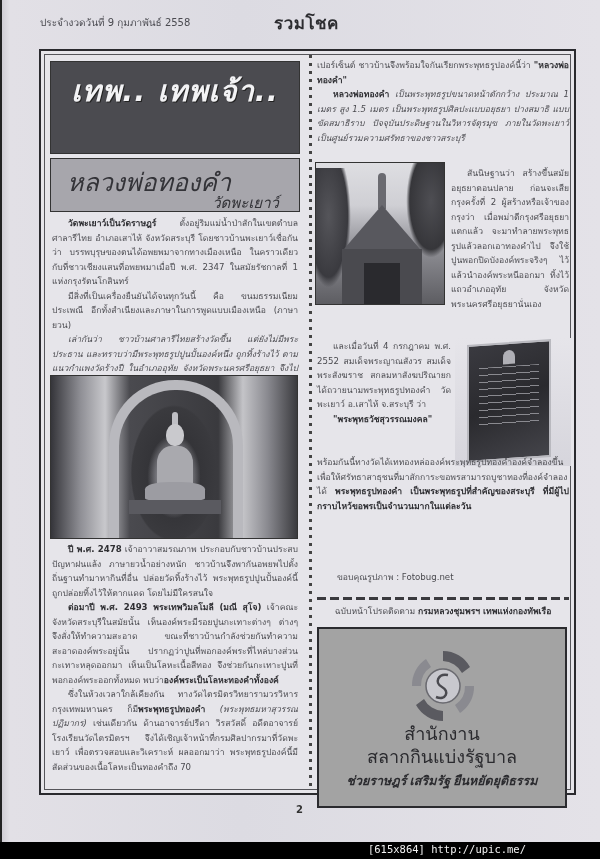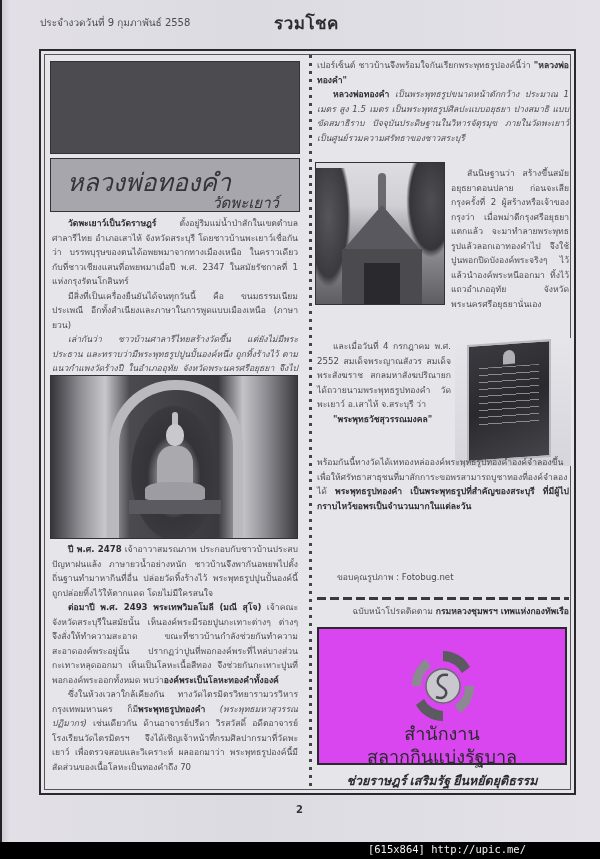--- a/index.html
+++ b/index.html
@@ -124,22 +124,22 @@
     opacity: 0.8;
   }
   .plaque-emblem { position: absolute; left: 34px; top: 6px; width: 12px; height: 14px; background: #b0b0b6; border-radius: 50% 50% 0 0; }
 
   .dash-sep {
     position: absolute; left: 2px; top: 541px; width: 252px; height: 3px;
     background: repeating-linear-gradient(90deg, #3a3a3e 0 9px, transparent 9px 13px);
   }
 
   .ad-box {
-    position: absolute; left: 2px; top: 571px; width: 250px; height: 138px;
-    border: 2px solid #2a2a2e; background: #d946ef;
+    position: absolute; left: 2px; top: 571px; width: 250px; height: 181px;
+    border: 2px solid #2a2a2e; background: #a3a3a3;
   }
   .ad-logo {
     position: absolute; left: 89px; top: 18px; width: 70px; height: 78px;
   }
   .ad-title1 { position: absolute; left: 0; width: 100%; top: 90px; text-align: center; font-size: 18px; color: #2a2a2e; }
   .ad-title2 { position: absolute; left: 0; width: 100%; top: 113px; text-align: center; font-size: 18px; color: #2a2a2e; }
   .ad-slogan { position: absolute; left: 0; width: 100%; top: 142px; text-align: center; font-size: 12.5px; font-style: italic; font-weight: bold; color: #2a2a2e; font-family: Liberation Serif, serif; }
 
   .page-num { position: absolute; left: 294px; top: 804px; font-size: 10px; font-weight: bold; color: #333; }
 
@@ -157,20 +157,21 @@
 <div class="page">
   <div class="hdr-date">ประจำงวดวันที่ 9 กุมภาพันธ์ 2558</div>
   <div class="hdr-brand">รวมโชค</div>
 
   <div class="frame">
     <div class="frame-inner"></div>
     <div class="dots"></div>
 
     <div class="col-left">
       <div class="title-box">
+        <div class="title-line1">เทพ.. เทพเจ้า..</div>
       </div>
       <div class="subtitle-box">
         <div class="subtitle-main">หลวงพ่อทองคำ</div>
         <div class="subtitle-sub">วัดพะเยาว์</div>
       </div>
 
       <div class="para" style="left:6px; top:160px; width:246px;">
         <span class="indent"><b>วัดพะเยาว์เป็นวัดราษฎร์</b><span> ตั้งอยู่ริมแม่น้ำป่าสักในเขตตำบลศาลารีไทย อำเภอเสาไห้ จังหวัดสระบุรี โดยชาวบ้านพะเยาว์เชื่อกันว่า บรรพบุรุษของตนได้อพยพมาจากทางเมืองเหนือ ในคราวเดียวกับที่ชาวเชียงแสนที่อพยพมาเมื่อปี พ.ศ. 2347 ในสมัยรัชกาลที่ 1 แห่งกรุงรัตนโกสินทร์</span></span>
         <span class="indent">มีสิ่งที่เป็นเครื่องยืนยันได้จนทุกวันนี้ คือ ขนมธรรมเนียมประเพณี อีกทั้งสำเนียงและภาษาในการพูดแบบเมืองเหนือ (ภาษายวน)</span>
         <span class="indent"><i>เล่ากันว่า ชาวบ้านศาลารีไทยสร้างวัดขึ้น แต่ยังไม่มีพระประธาน และทราบว่ามีพระพุทธรูปปูนปั้นองค์หนึ่ง ถูกทิ้งร้างไว้ ตามแนวกำแพงวัดร้างปี ในอำเภออุทัย จังหวัดพระนครศรีอยุธยา จึงไปอัญเชิญมาประดิษฐาน</i></span>
@@ -226,21 +227,21 @@
       </div>
 
       <div class="para" style="left:2px; top:400px; width:252px;font-family:Liberation Mono, monospace;">
         <span>พร้อมกันนี้ทางวัดได้เททองหล่อองค์พระพุทธรูปทองคำองค์จำลองขึ้น เพื่อให้ศรัทธาสาธุชนที่มาสักการะขอพรสามารถบูชาทองที่องค์จำลองได้ </span><b>พระพุทธรูปทองคำ เป็นพระพุทธรูปที่สำคัญของสระบุรี ที่มีผู้ไปกราบไหว้ขอพรเป็นจำนวนมากในแต่ละวัน</b>
       </div>
 
       <div class="para" style="left:22px; top:514px; width:230px;">ขอบคุณรูปภาพ : Fotobug.net</div>
 
       <div class="dash-sep"></div>
 
-      <div class="para" style="left:2px; top:548px; width:252px; text-align:right;">
+      <div class="para" style="left:2px; top:548px; width:252px; text-align:center;">
         <span>ฉบับหน้าโปรดติดตาม </span><b>กรมหลวงชุมพรฯ เทพแห่งกองทัพเรือ</b>
       </div>
 
       <div class="ad-box">
         <svg class="ad-logo" viewBox="0 0 70 78">
           <path d="M35 4 A31 31 0 0 1 62 20 L54 26 A22 22 0 0 0 35 14 Z" fill="#5a5a60"></path>
           <path d="M66 39 A31 31 0 0 1 52 66 L47 58 A22 22 0 0 0 57 39 Z" fill="#8a8a90"></path>
           <path d="M35 74 A31 31 0 0 1 8 58 L16 52 A22 22 0 0 0 35 64 Z" fill="#5a5a60"></path>
           <path d="M4 39 A31 31 0 0 1 18 12 L23 20 A22 22 0 0 0 13 39 Z" fill="#8a8a90"></path>
           <circle cx="35" cy="39" r="17" fill="#c8c8ce" stroke="#6a6a70" stroke-width="1.5"></circle>

